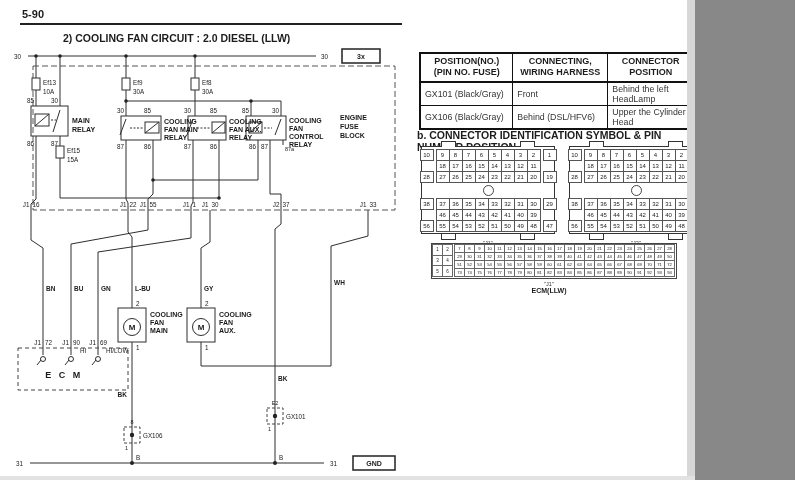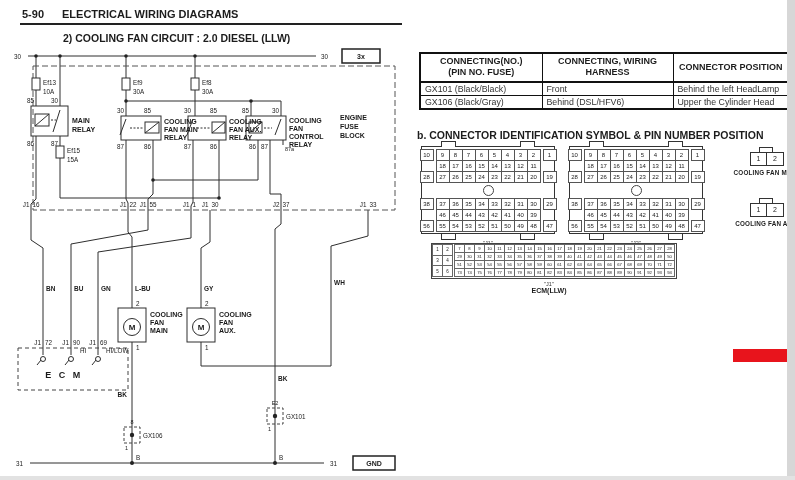--- a/index.html
+++ b/index.html
@@ -1,16 +1,16 @@
 <!DOCTYPE html>
 <html><head>
 <meta charset="utf-8">
 <style>
   html,body{margin:0;padding:0;background:#888;}
-  .canvas{position:relative;width:795px;height:480px;background:#fff;overflow:hidden;
+  .canvas{position:relative;width:695px;height:480px;background:#fff;overflow:hidden;
           font-family:"Liberation Sans",sans-serif;color:#1c1c1c;}
   .edge-r{position:absolute;right:0;top:0;width:8px;height:480px;background:#d7d7d7;}
   .edge-b{position:absolute;left:0;bottom:0;width:795px;height:4px;background:#e2e2e2;}
   .pgnum{position:absolute;left:22px;top:8px;font-size:11px;font-weight:bold;}
   .pgtitle{position:absolute;left:62px;top:8px;font-size:11px;font-weight:bold;}
   .hrule{position:absolute;left:20px;top:23px;width:382px;height:2px;background:#222;}
   .subtitle{position:absolute;left:17px;top:32px;font-size:10.5px;font-weight:bold;margin-left:46px;}
   .sec-title{position:absolute;font-size:10.5px;font-weight:bold;}
   .sec-a{left:417px;top:36px;}
   .sec-b{left:417px;top:129px;}
@@ -64,21 +64,20 @@
   .tb7{font-size:7px;font-weight:bold;}
   .tw{font-size:6.5px;font-weight:bold;}
   .tm{font-size:8px;font-weight:bold;}
   .tecm{font-size:9px;font-weight:bold;letter-spacing:2.5px;}
 </style>
 </head>
 <body>
 
 <div class="canvas">
   <div class="pgnum">5-90</div>
-  <div class="pgtitle">ELECTRICAL WIRING DIAGRAMS</div>
   <div class="hrule"></div>
   <div class="subtitle">2) COOLING FAN CIRCUIT : 2.0 DIESEL (LLW)</div>
 
   <svg style="position:absolute;left:6px;top:44px;" width="402" height="434" viewBox="0 0 402 434">
     <g stroke="#2e2e2e" stroke-width="1" fill="none">
       <path d="M22,12 H310"></path>
       <path d="M30,12 V34 M30,46 V62"></path>
       <path d="M54,12 V62"></path>
       <path d="M120,12 V34 M120,46 V72"></path>
       <path d="M189,12 V34 M189,46 V72"></path>
@@ -279,30 +278,30 @@
 
   <table class="ctable">
     <colgroup>
         <col style="width:122px">
         <col style="width:131px">
         <col style="width:116px">
       </colgroup>
     <thead>
       <tr>
         <th>
-          <span>CONNECTING(NO.)</span><br>
+          <span>POSITION(NO.)</span><br>
           <span>(PIN NO. FUSE)</span>
         </th>
         <th>CONNECTING, WIRING HARNESS</th>
         <th>CONNECTOR POSITION</th>
       </tr>
     </thead>
     <tbody>
       <tr>
-        <td>GX101 (Black/Black)</td>
+        <td>GX101 (Black/Gray)</td>
         <td>Front</td>
         <td>Behind the left HeadLamp</td>
       </tr>
       <tr>
         <td>GX106 (Black/Gray)</td>
         <td>Behind (DSL/HFV6)</td>
         <td>Upper the Cylinder Head</td>
       </tr>
     </tbody>
   </table>

